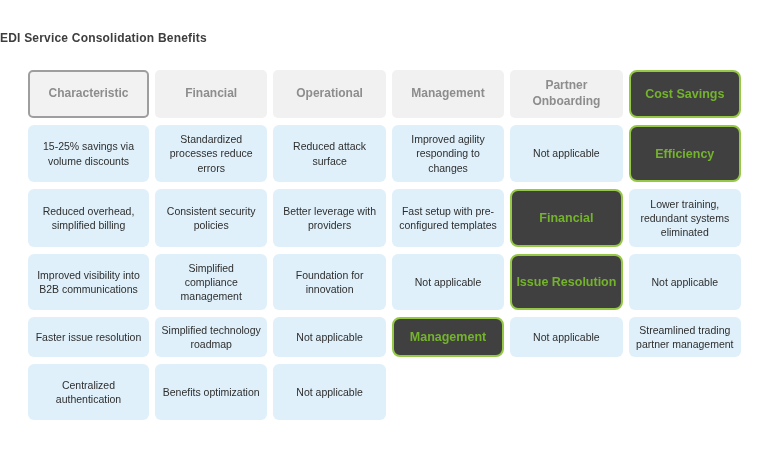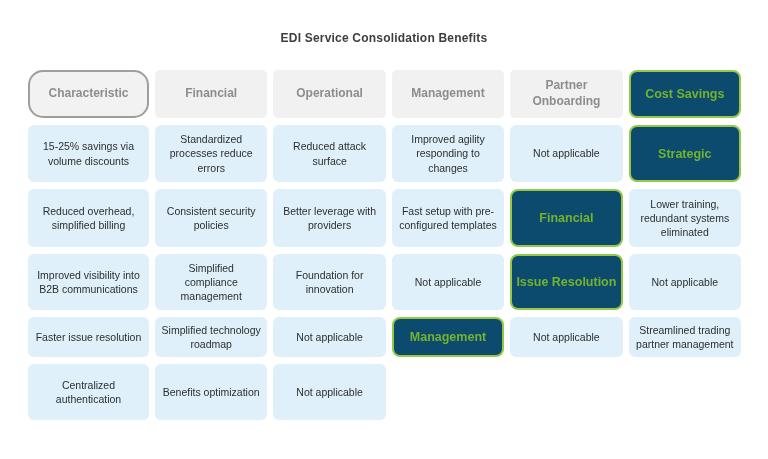--- a/index.html
+++ b/index.html
@@ -6,21 +6,20 @@
   body {
     width: 768px; height: 459px;
     background: #ffffff;
     font-family: "Liberation Sans", sans-serif;
     position: relative;
     overflow: hidden;
   }
   .title {
     position: absolute;
     top: 31px; left: 0; width: 768px;
-    text-align: center;
     font-size: 12px;
     font-weight: 700;
     color: #3e3e3e;
     letter-spacing: 0.2px;
   }
   .grid {
     position: absolute;
     left: 28px; top: 70px; width: 713px;
     display: grid;
     grid-template-columns: 121px repeat(5, 1fr);
@@ -39,24 +38,24 @@
     background: #f1f1f1;
     border-radius: 5px;
     color: #8d8d8d;
     font-weight: 700;
     font-size: 12px;
     line-height: 1.3;
   }
   .hfirst {
     background: #f2f2f2;
     border: 2px solid #9e9e9e;
-    border-radius: 15px;
+    border-radius: 5px;
   }
   .rlabel {
-    background: #0c4a6e;
+    background: #404040;
     border: 2px solid #94c845;
     border-radius: 8px;
     color: #74b32c;
     font-weight: 700;
     font-size: 12.5px;
     padding: 3px 4px;
   }
   .dcell {
     background: #dff0fa;
     border-radius: 6px;
@@ -78,21 +77,21 @@
   <div class="cell hcell">Management</div>
   <div class="cell hcell">Partner Onboarding</div>
 
   <div class="cell rlabel">Cost Savings</div>
   <div class="cell dcell">15-25% savings via volume discounts</div>
   <div class="cell dcell">Standardized processes reduce errors</div>
   <div class="cell dcell">Reduced attack surface</div>
   <div class="cell dcell">Improved agility responding to changes</div>
   <div class="cell dcell">Not applicable</div>
 
-  <div class="cell rlabel">Strategic</div>
+  <div class="cell rlabel">Efficiency</div>
   <div class="cell dcell">Reduced overhead, simplified billing</div>
   <div class="cell dcell">Consistent security policies</div>
   <div class="cell dcell">Better leverage with providers</div>
   <div class="cell dcell">Fast setup with pre-configured templates</div>
 
   <div class="cell rlabel">Financial</div>
   <div class="cell dcell">Lower training, redundant systems eliminated</div>
   <div class="cell dcell">Improved visibility into B2B communications</div>
   <div class="cell dcell">Simplified compliance management</div>
   <div class="cell dcell">Foundation for innovation</div>

